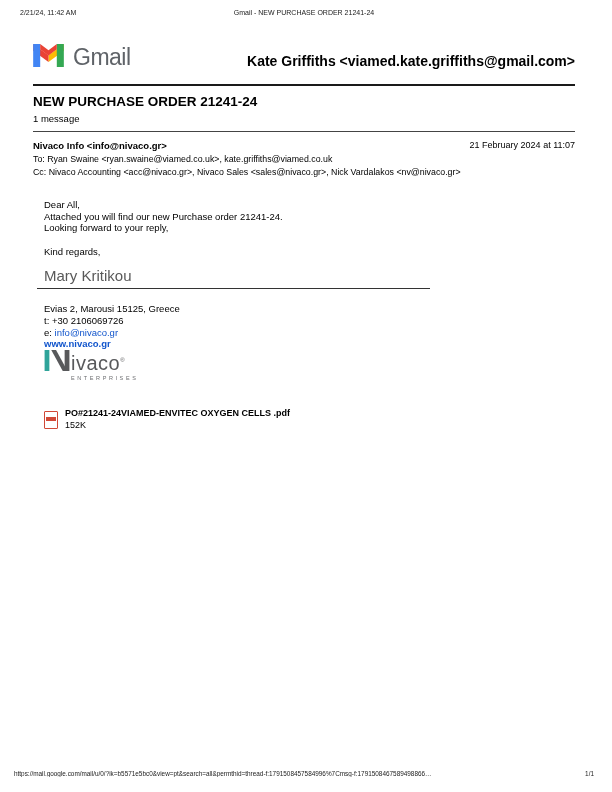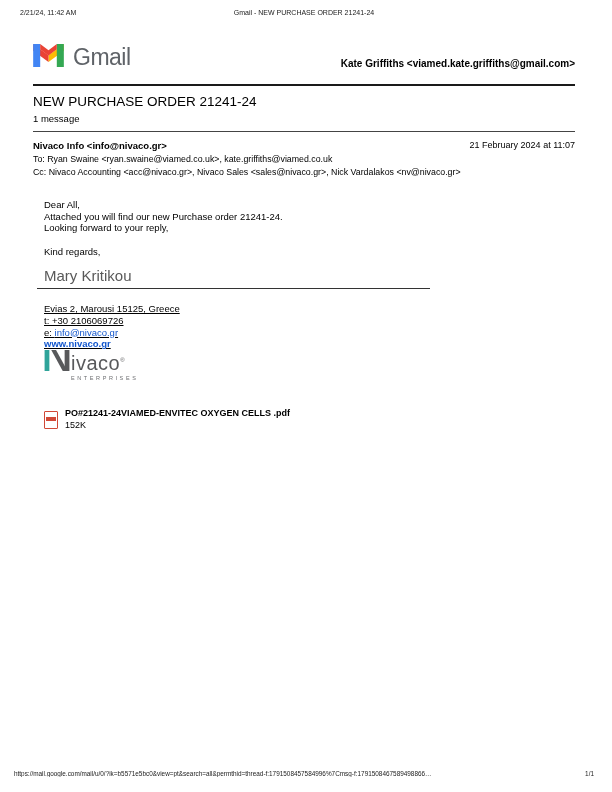--- a/index.html
+++ b/index.html
@@ -8,41 +8,41 @@
 
   
   .print-header{position:absolute;top:9px;left:20px;right:20px;font-size:7px;color:#1a1a1a;}
   .ph-date{position:absolute;left:0;top:0;}
   .ph-title{display:block;text-align:center;}
 
   
   .header-row{display:flex;justify-content:space-between;align-items:flex-end;margin-top:8px;}
   .gmail-logo{display:flex;align-items:center;gap:9px;}
   .gmail-word{font-size:23px;color:#5f6368;letter-spacing:-0.5px;}
-  .account{font-size:10px;font-weight:bold;padding-bottom:2px;}
+  .account{font-size:14px;font-weight:bold;padding-bottom:2px;}
 
   .divider1{border:none;border-top:2px solid #1a1a1a;margin:13px 0 0;}
   .divider2{border:none;border-top:1px solid #444;margin:6px 0 0;}
 
-  .subject{font-size:13.5px;font-weight:normal;margin-top:8px;}
+  .subject{font-size:13.5px;font-weight:bold;margin-top:8px;}
   .message-count{font-size:9.5px;margin-top:4px;margin-bottom:7px;}
 
   .from-row{display:flex;justify-content:space-between;margin-top:8px;align-items:flex-start;}
   .from{font-size:9.5px;font-weight:bold;}
   .msg-date{font-size:9px;}
   .to,.cc{font-size:8.8px;margin-top:3px;}
 
   .message{margin-left:11px;font-size:9.5px;}
   .message-body{margin-top:22px;}
   .body-line{line-height:11.5px;}
   .closing{margin-top:12px;line-height:11.5px;}
 
   .sig-name{margin-top:10px;font-size:15px;color:#595959;}
   .sig-rule{border:none;border-top:1.4px solid #333;width:393px;margin:4px 0 0 -7px;}
-  .sig-address{margin-top:14px;line-height:11.8px;text-decoration:underline;}
+  .sig-address{margin-top:14px;line-height:11.8px;}
   .sig-address a{color:#1155cc;text-decoration:none;}
   .website{font-weight:bold;}
 
   
   .nivaco{display:inline-block;}
   .nivaco-mark{display:flex;align-items:flex-end;}
   .nivaco-text{font-size:20px;line-height:20px;color:#58595b;letter-spacing:0.5px;margin-left:1px;}
   .reg{font-size:6px;color:#58595b;vertical-align:top;position:relative;top:-10px;}
   .nivaco-sub{font-size:5.5px;letter-spacing:2.6px;color:#6d6e71;margin:2px 0 0 27px;}
 

